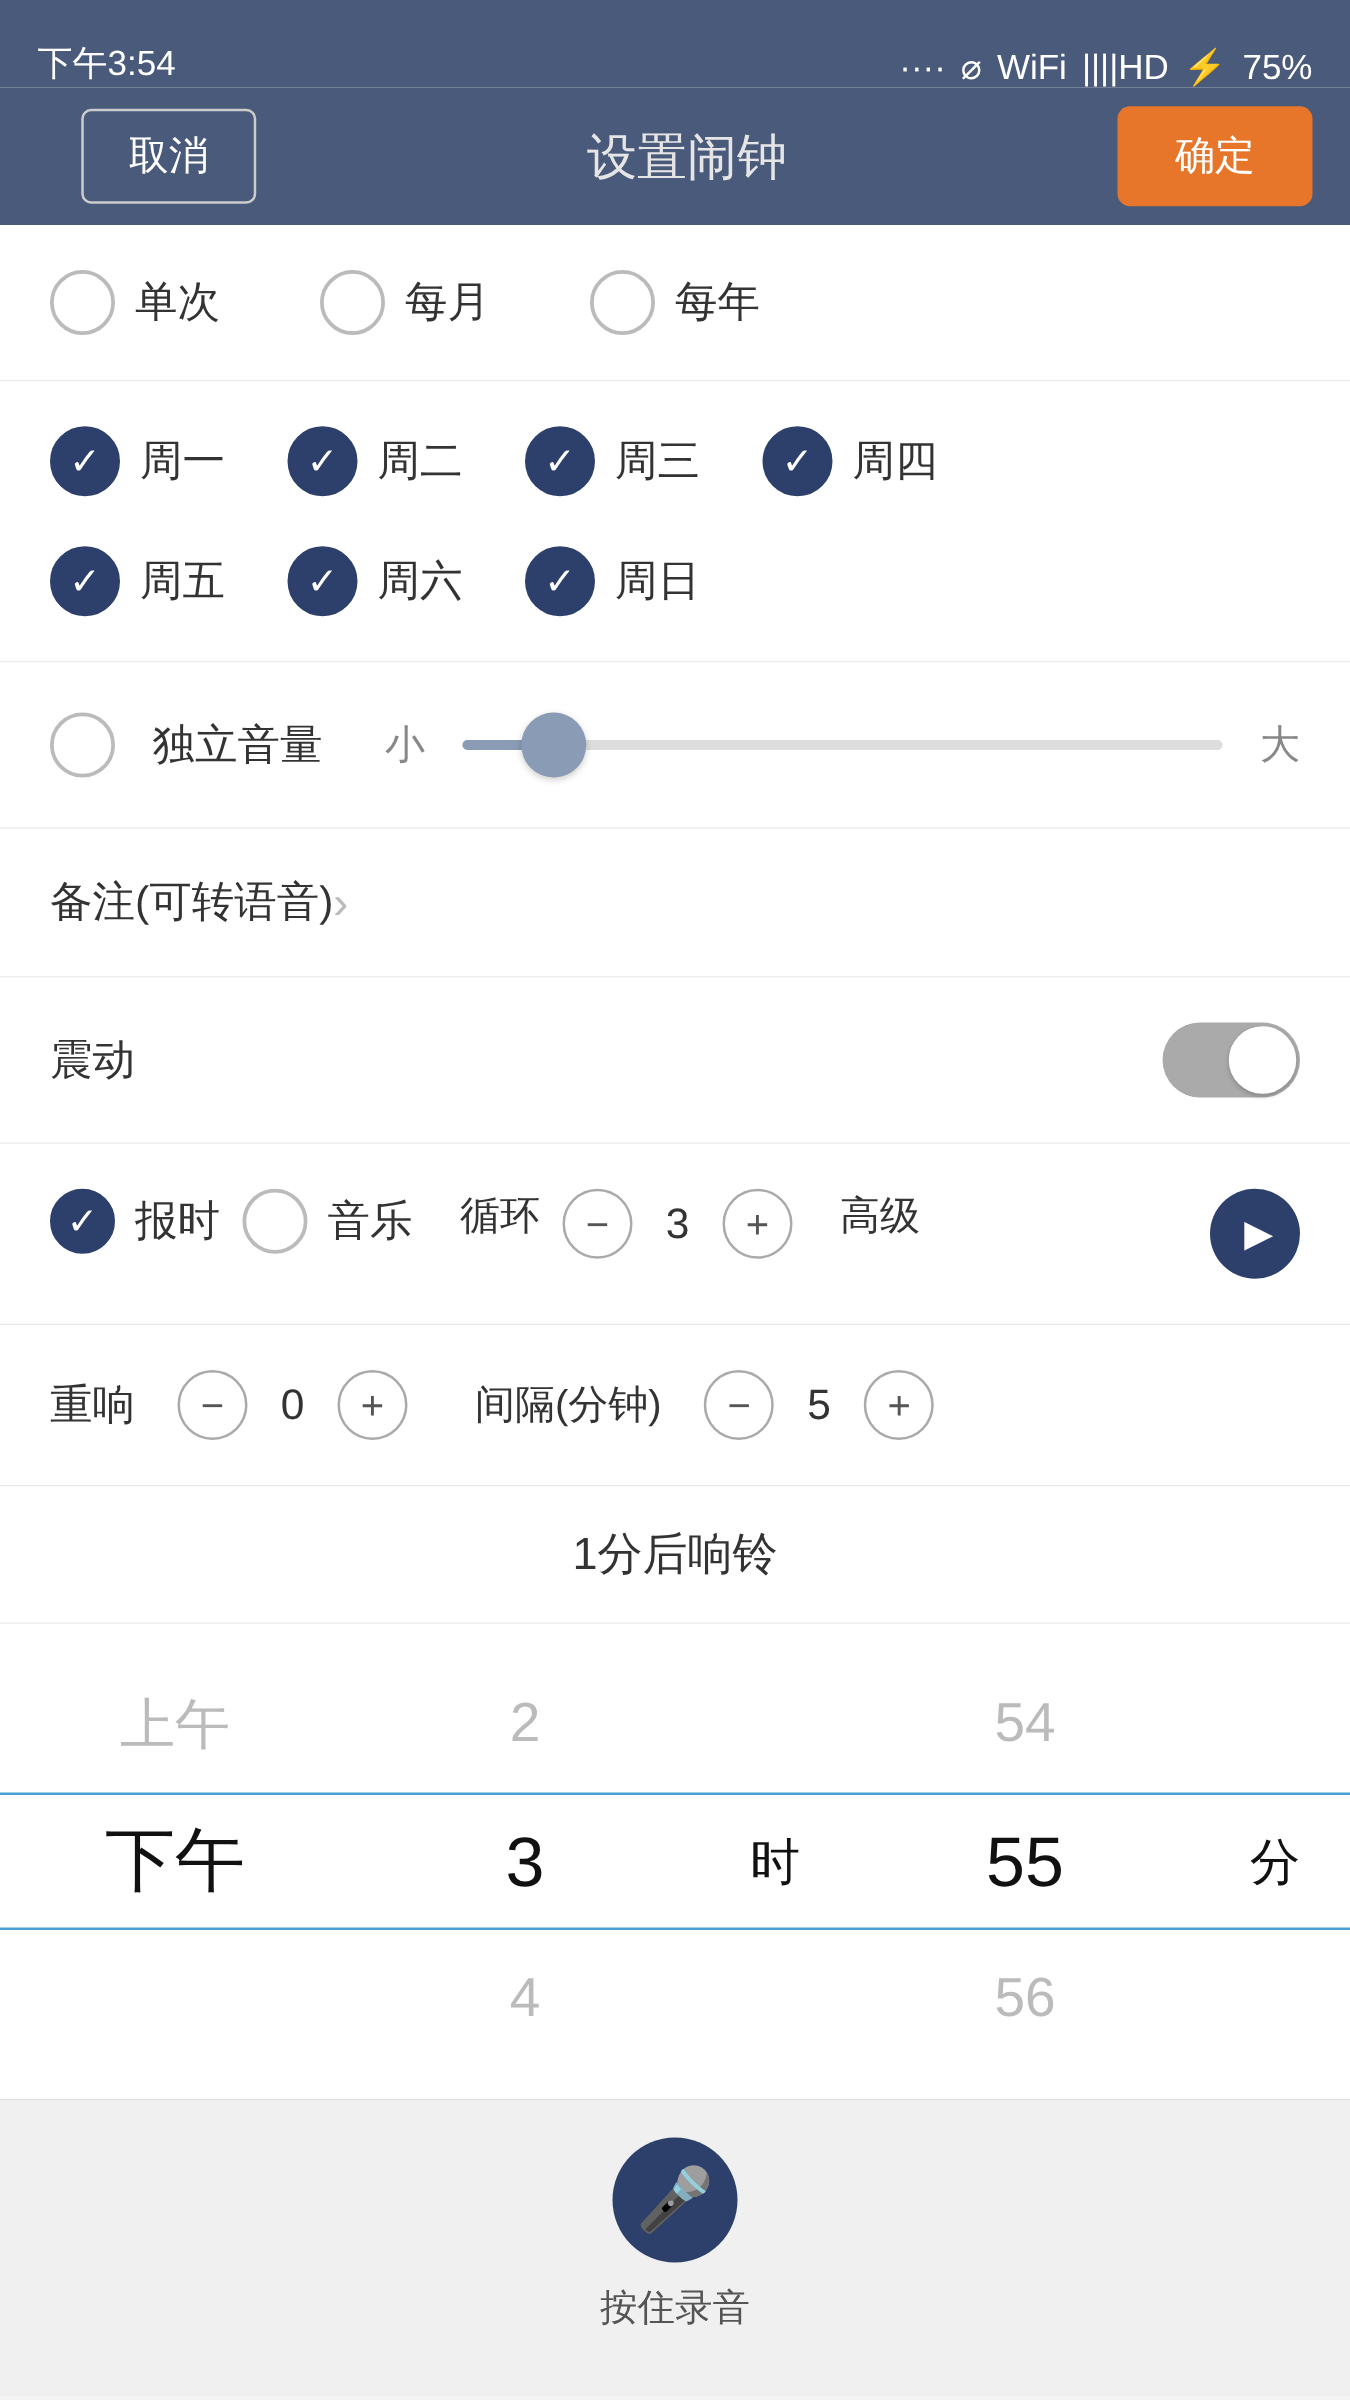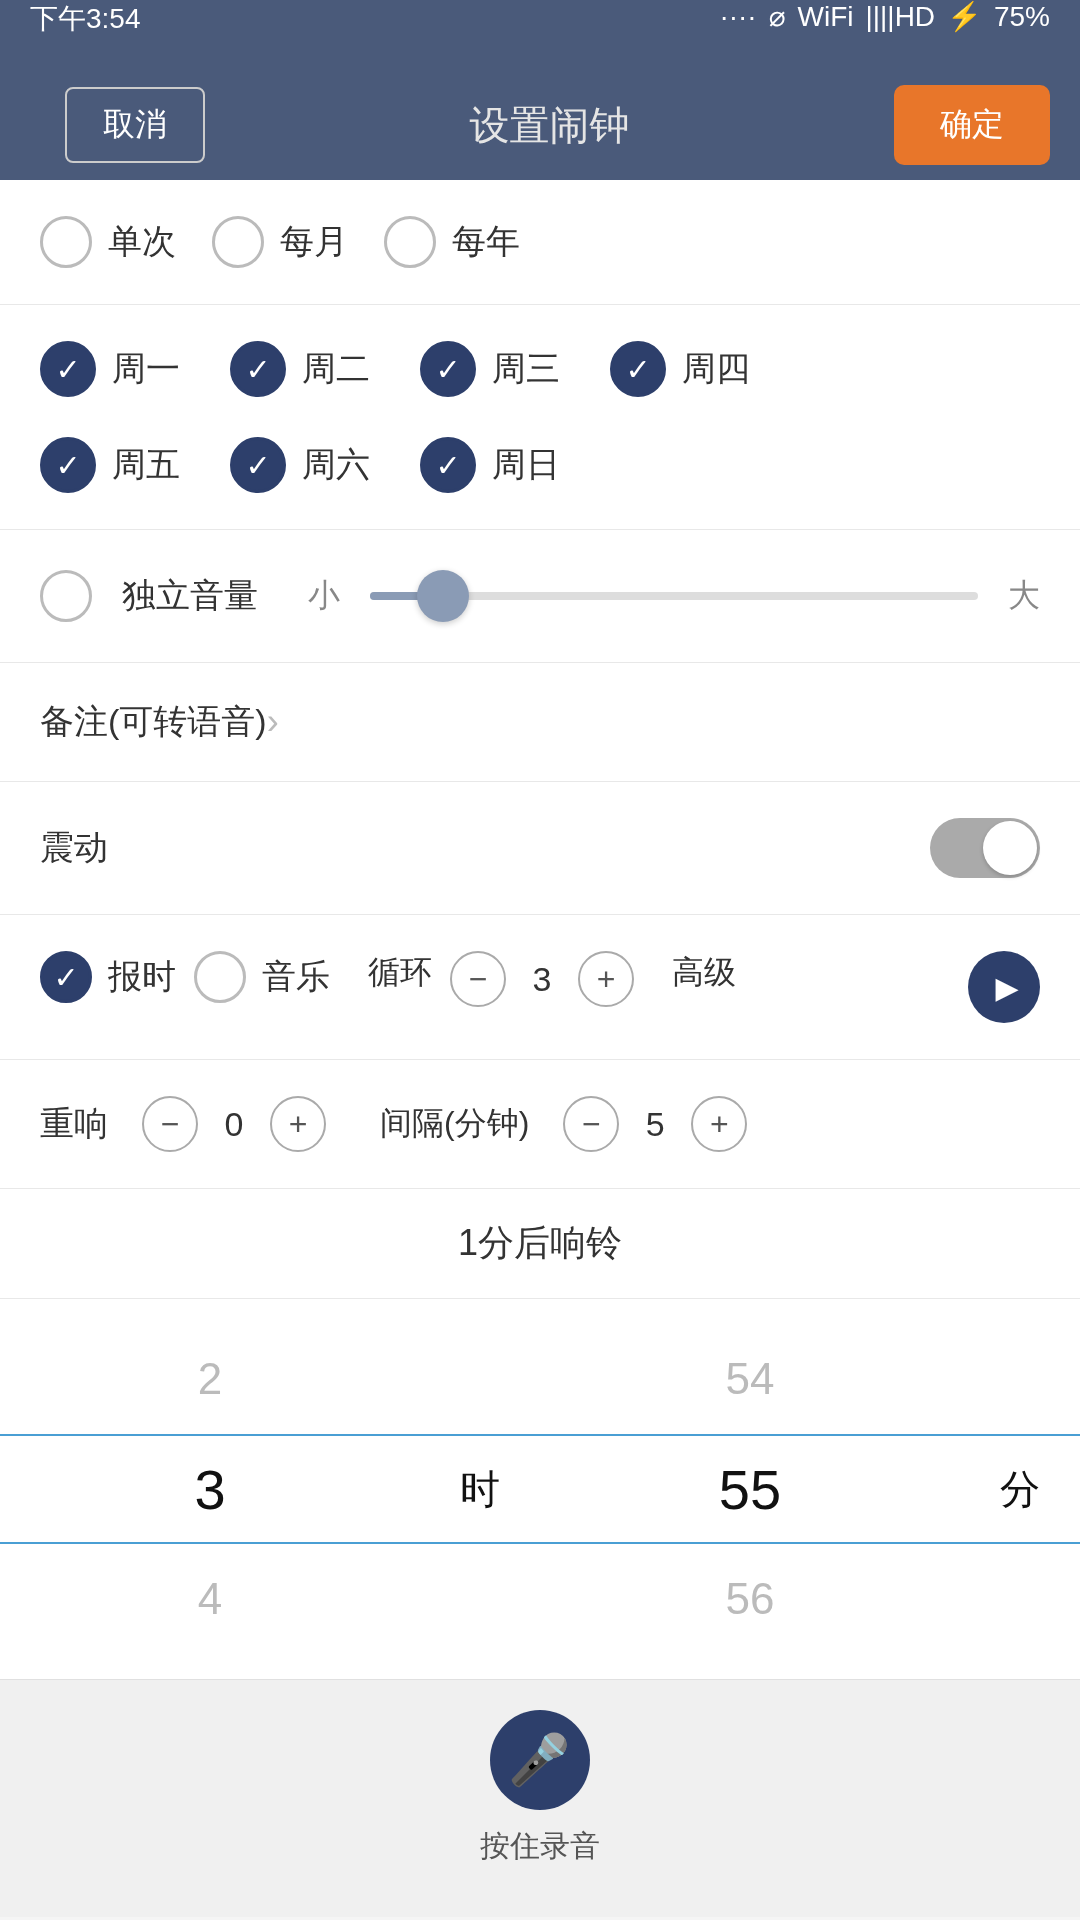--- a/index.html
+++ b/index.html
@@ -11,21 +11,21 @@
       background: #f5f5f5;
       overflow-x: hidden;
     }
 
     
     .status-bar {
       background: #4a5a7a;
       color: white;
       height: 70px;
       display: flex;
-      align-items: flex-start;
+      align-items: flex-end;
       justify-content: space-between;
       padding: 0 30px;
       font-size: 28px;
     }
     .status-left { font-weight: 500; }
     .status-right {
       display: flex;
       align-items: center;
       gap: 12px;
     }
@@ -73,21 +73,21 @@
     .section {
       background: white;
       border-bottom: 1px solid #e8e8e8;
       padding: 36px 40px;
     }
 
     
     .repeat-row {
       display: flex;
       align-items: center;
-      gap: 36px;
+      gap: 80px;
     }
     .radio-option {
       display: flex;
       align-items: center;
       gap: 16px;
       cursor: pointer;
     }
     .radio-circle {
       width: 52px;
       height: 52px;
@@ -558,20 +558,25 @@
   </div>
 
   <div class="countdown-row">
     <span class="countdown-text">1分后响铃</span>
   </div>
 
   <div class="time-picker">
     <div class="picker-highlight"></div>
     <div class="picker-columns">
 
+      <div class="picker-col">
+        <div class="picker-item">上午</div>
+        <div class="picker-item selected">下午</div>
+        <div class="picker-item"></div>
+      </div>
 
       <div class="picker-col">
         <div class="picker-item">2</div>
         <div class="picker-item selected">3</div>
         <div class="picker-item">4</div>
       </div>
 
       <div class="picker-col unit-col">
         <span class="picker-unit">时</span>
       </div>

